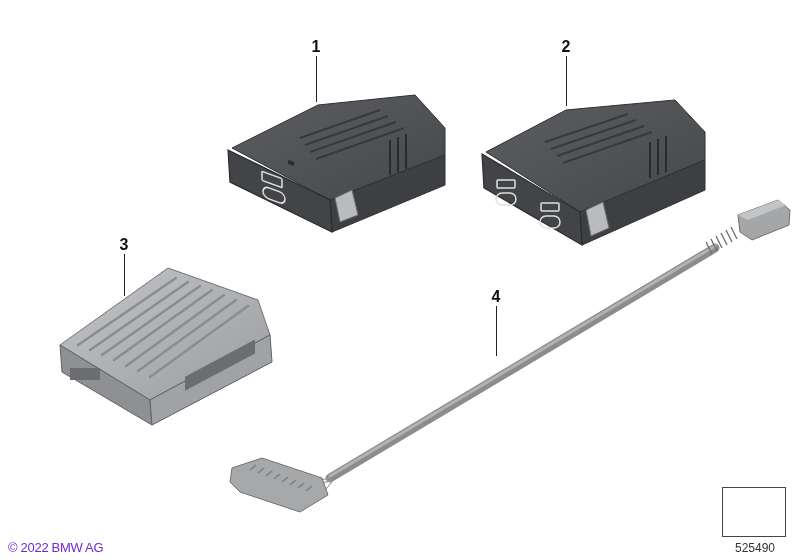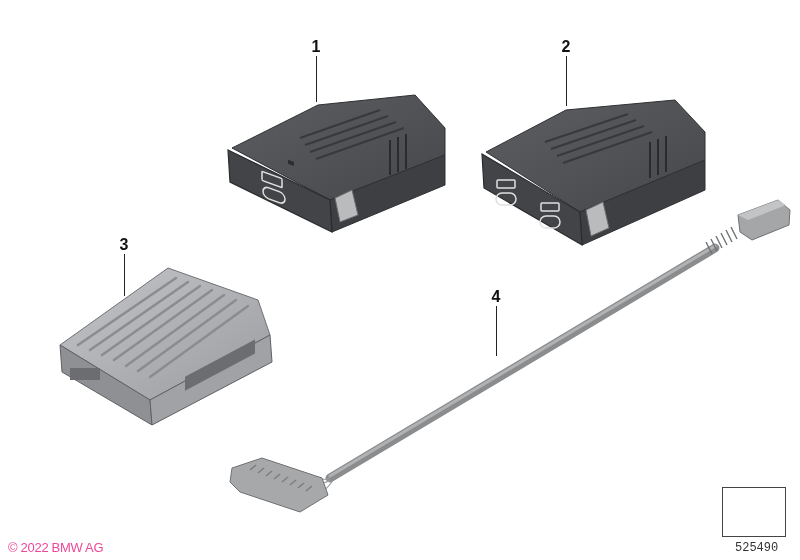--- a/index.html
+++ b/index.html
@@ -2,24 +2,24 @@
 <html><head>
   <meta charset="utf-8">
   <style>
     html, body { margin: 0; padding: 0; background: #ffffff; }
     body { width: 800px; height: 560px; position: relative; overflow: hidden;
            font-family: "Liberation Sans", sans-serif; }
     .canvas { position: absolute; left: 0; top: 0; width: 800px; height: 560px; }
     .callout { position: absolute; font-weight: bold; font-size: 16px; color: #111;
                font-family: "Liberation Sans", sans-serif; text-align: center; width: 20px; }
     .leader { position: absolute; width: 1px; background: #222; }
-    .copyright { position: absolute; left: 8px; top: 540px; font-size: 13px; color: #ec4899;
+    .copyright { position: absolute; left: 8px; top: 540px; font-size: 13px; color: #6d28d9;
                  font-family: "Liberation Sans", sans-serif; letter-spacing: -0.3px; }
     .diagram-id { position: absolute; left: 735px; top: 541px; font-size: 12px; color: #333;
-                  font-family: Liberation Mono, monospace; }
+                  font-family: Liberation Sans, sans-serif; }
     .nav-box { position: absolute; left: 722px; top: 487px; width: 62px; height: 48px;
                border: 1px solid #444; background: #fff; }
     svg { position: absolute; left: 0; top: 0; }
   </style>
 </head>
 <body>
 
 <div class="canvas">
   <svg width="800" height="560" viewBox="0 0 800 560">
     <defs>

